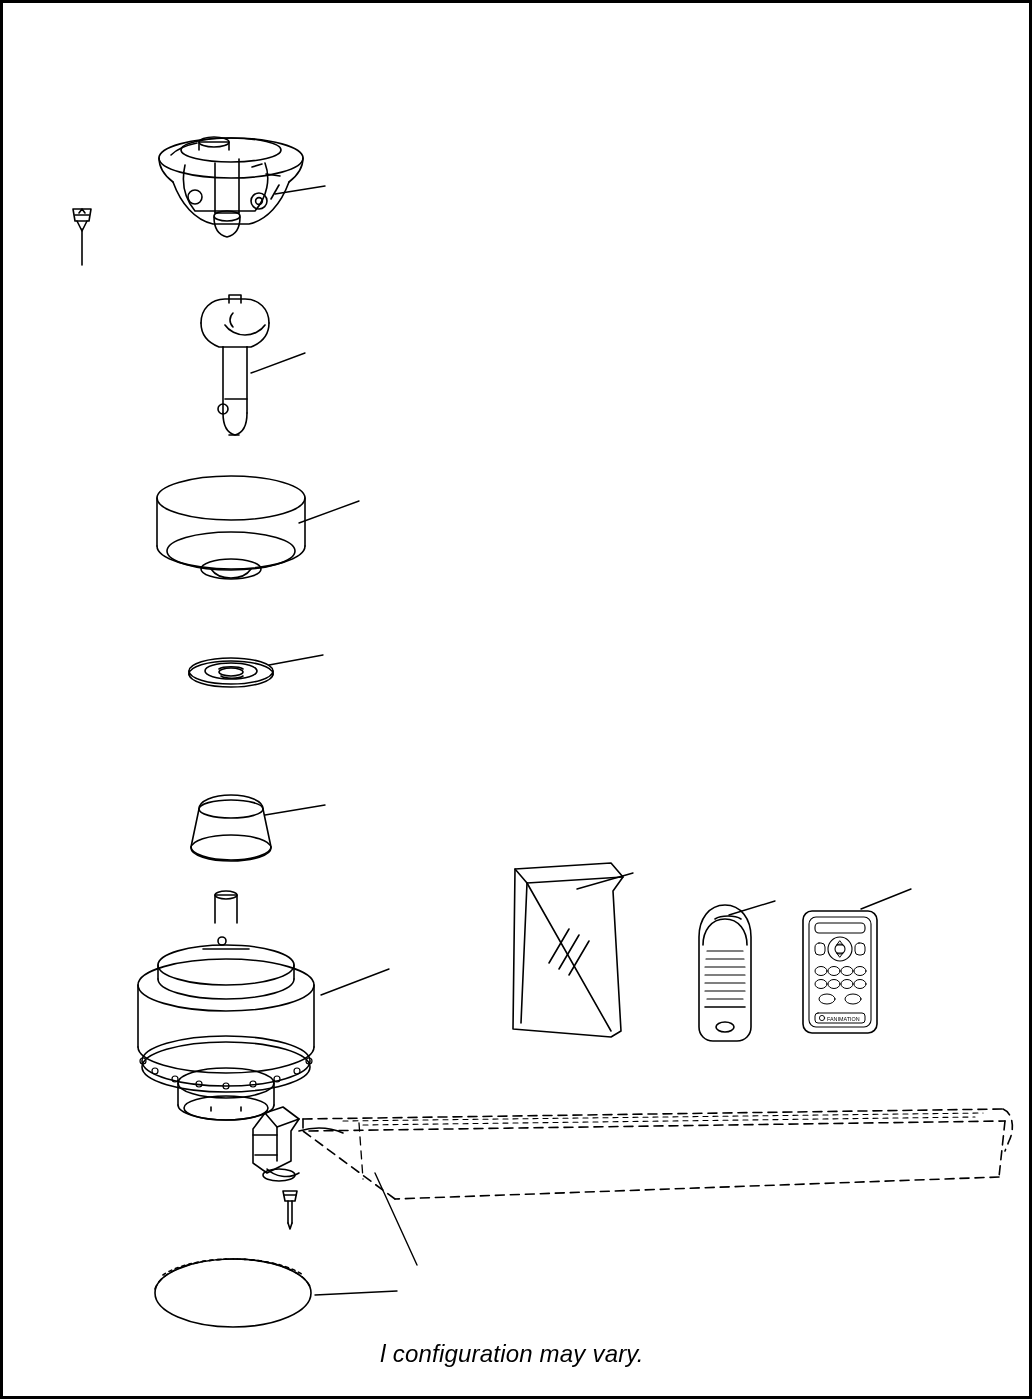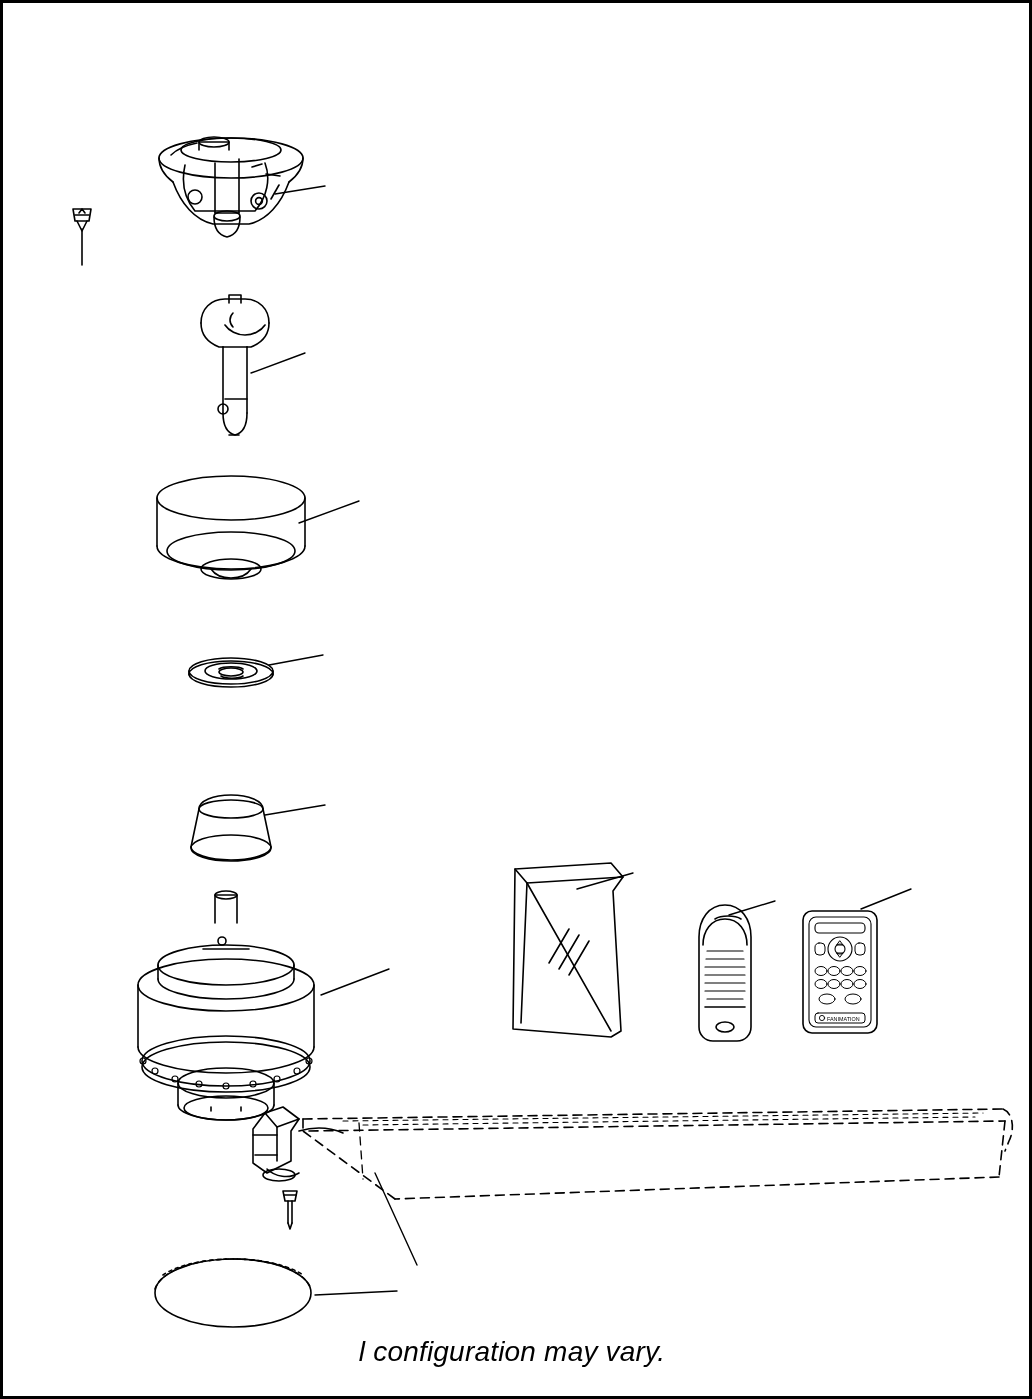--- a/index.html
+++ b/index.html
@@ -26,21 +26,21 @@
     width: 1032px;
     height: 1399px;
   }
   .caption {
     position: absolute;
     left: 0;
     right: 8px;
     bottom: 28px;
     text-align: center;
     font-style: italic;
-    font-size: 28px;
+    font-size: 24px;
     color: #000000;
     letter-spacing: 0.2px;
   }
   svg text {
     font-family: "Liberation Sans", sans-serif;
   }
 </style>
 </head>
 <body>
 

